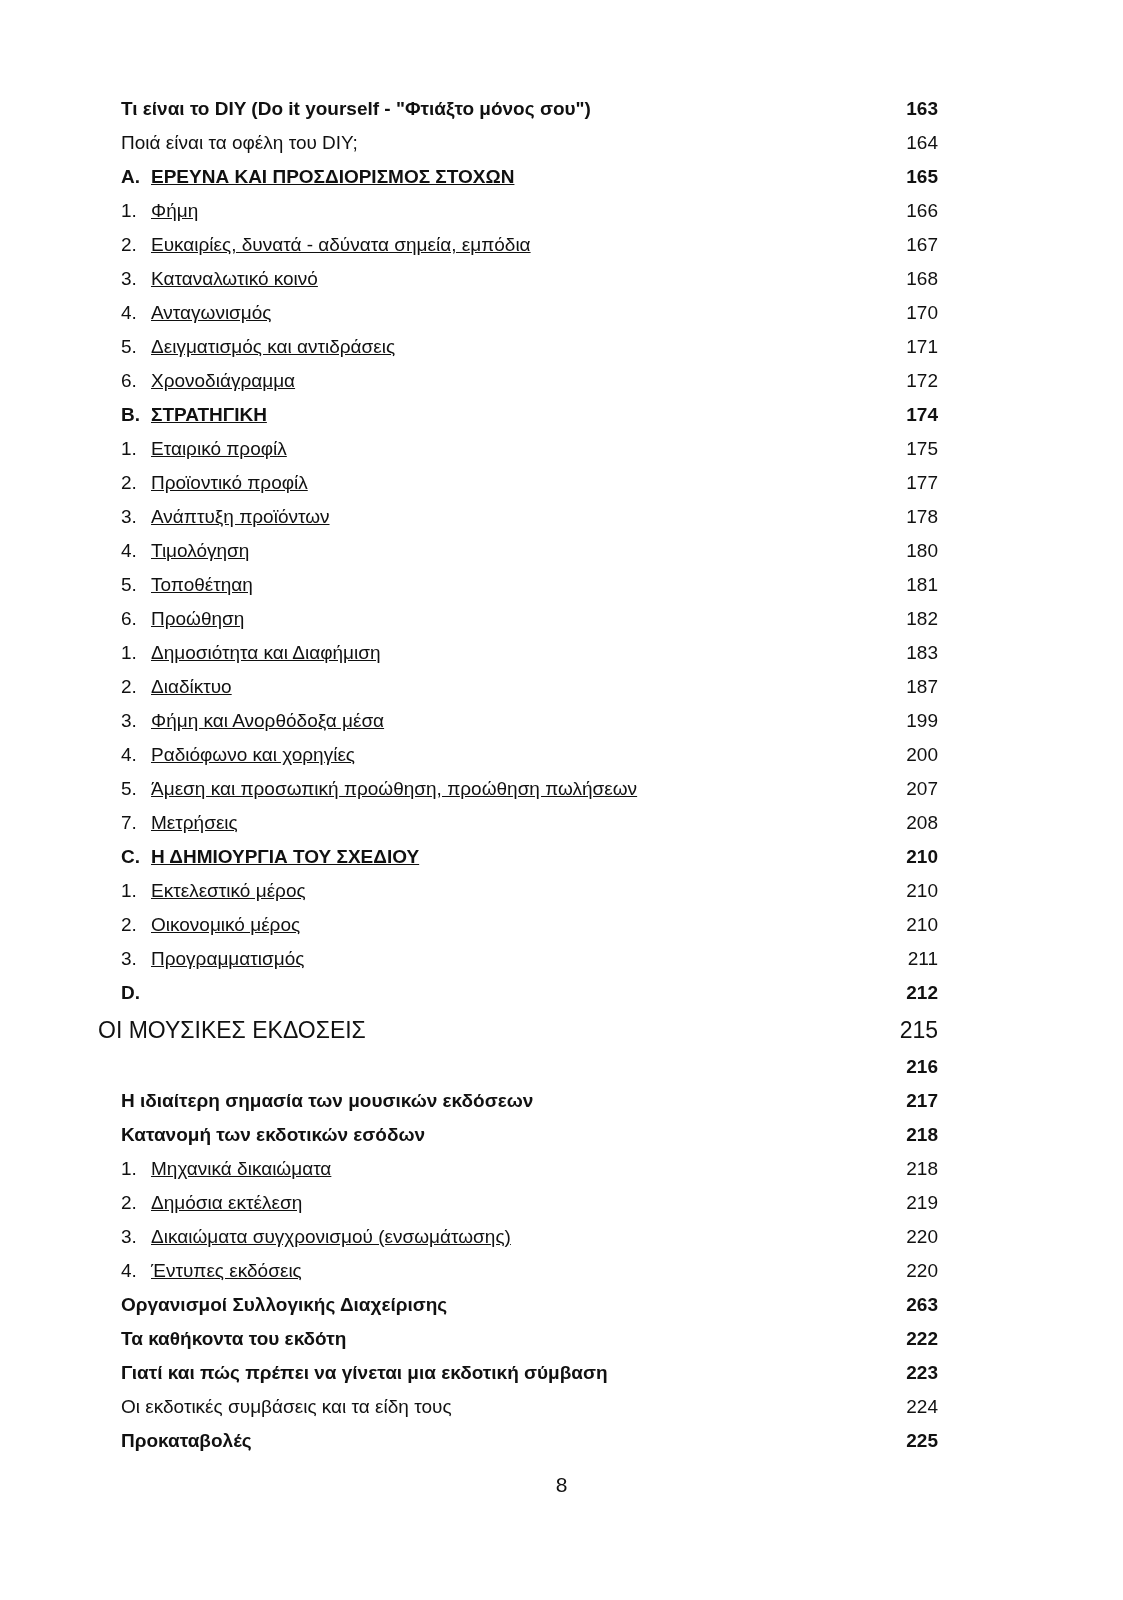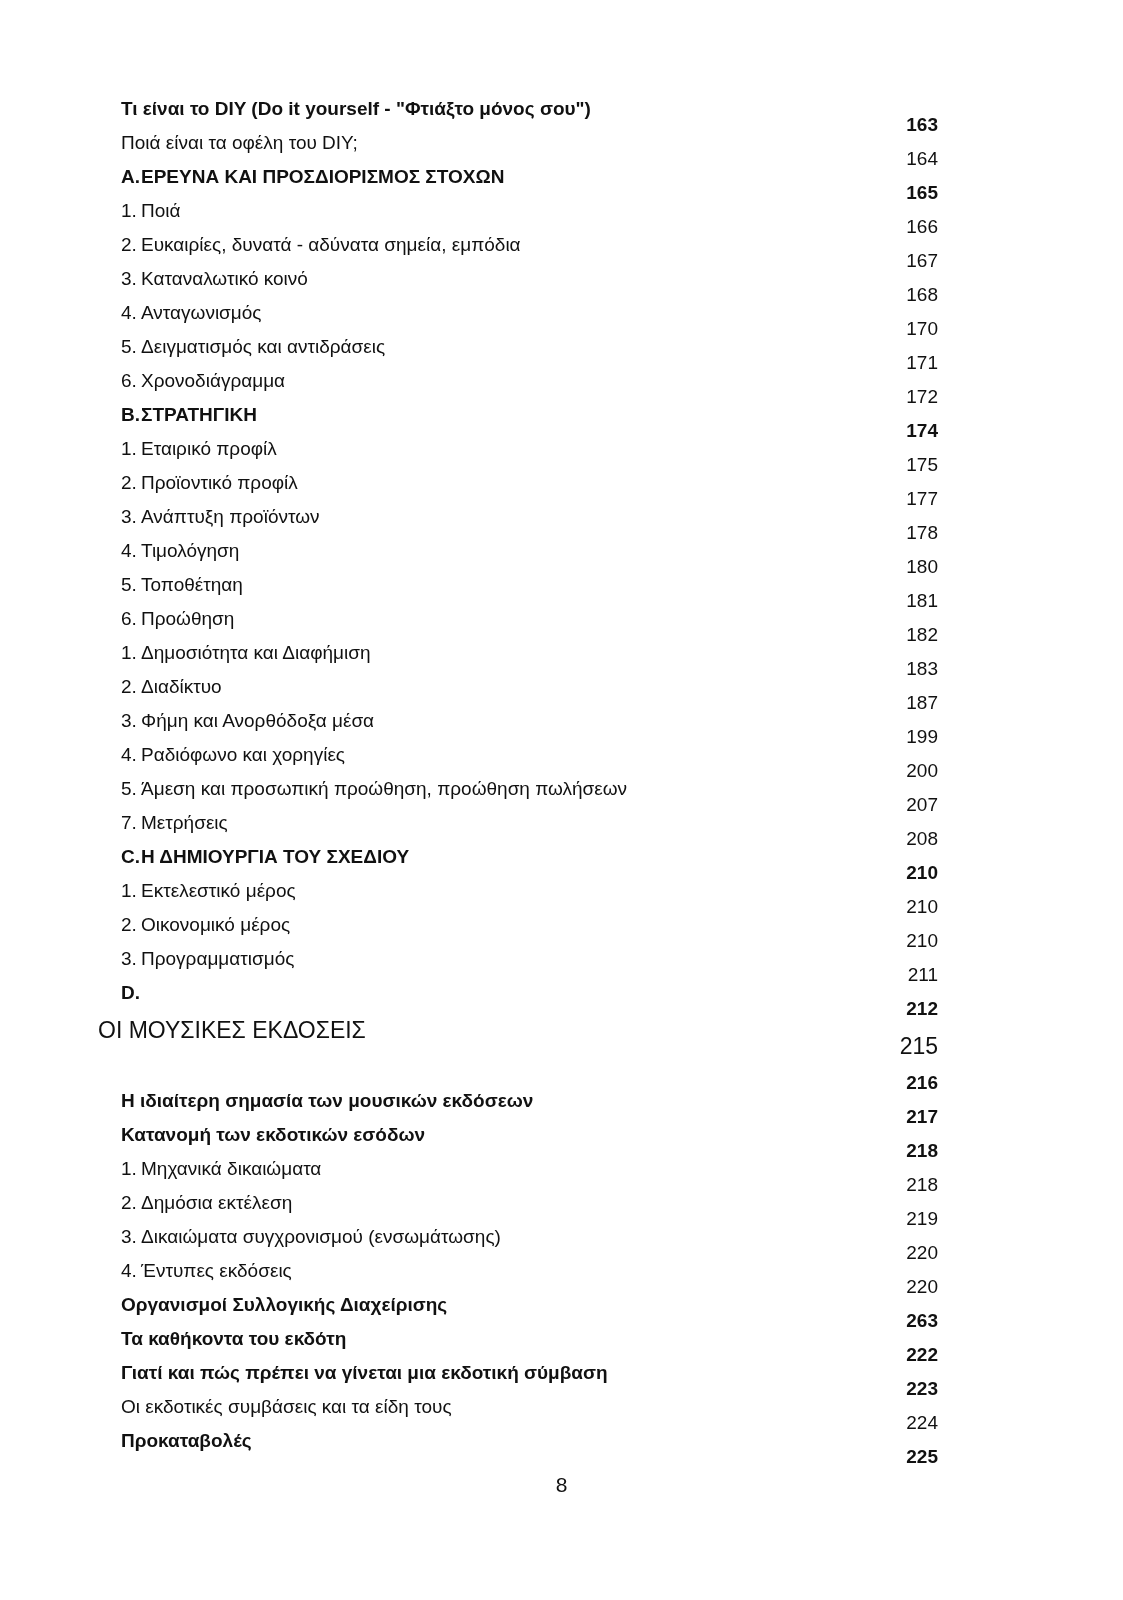--- a/index.html
+++ b/index.html
@@ -32,26 +32,27 @@
       left: 121px;
       top: 0;
     }
     .row .title {
       position: absolute;
       left: 121px;
       top: 0;
       white-space: nowrap;
     }
     .row.numbered .title {
-      left: 141px;
+      left: 151px;
+      text-decoration: underline;
     }
     .row .page {
       position: absolute;
       right: 185px;
-      top: 16px;
+      top: 0;
       text-align: right;
     }
     .row.bold {
       font-weight: bold;
     }
     .row.chapter {
       height: 40px;
       line-height: 40px;
       font-size: 23px;
       font-weight: normal;
@@ -84,21 +85,21 @@
       <span class="title">Ποιά είναι τα οφέλη του DIY;</span>
       <span class="page">164</span>
     </div>
     <div class="row bold numbered">
       <span class="num">A.</span>
       <span class="title">ΕΡΕΥΝΑ ΚΑΙ ΠΡΟΣΔΙΟΡΙΣΜΟΣ ΣΤΟΧΩΝ</span>
       <span class="page">165</span>
     </div>
     <div class="row numbered">
       <span class="num">1.</span>
-      <span class="title">Ποιά</span>
+      <span class="title">Φήμη</span>
       <span class="page">166</span>
     </div>
     <div class="row numbered">
       <span class="num">2.</span>
       <span class="title">Ευκαιρίες, δυνατά - αδύνατα σημεία, εμπόδια</span>
       <span class="page">167</span>
     </div>
     <div class="row numbered">
       <span class="num">3.</span>
       <span class="title">Καταναλωτικό κοινό</span>

